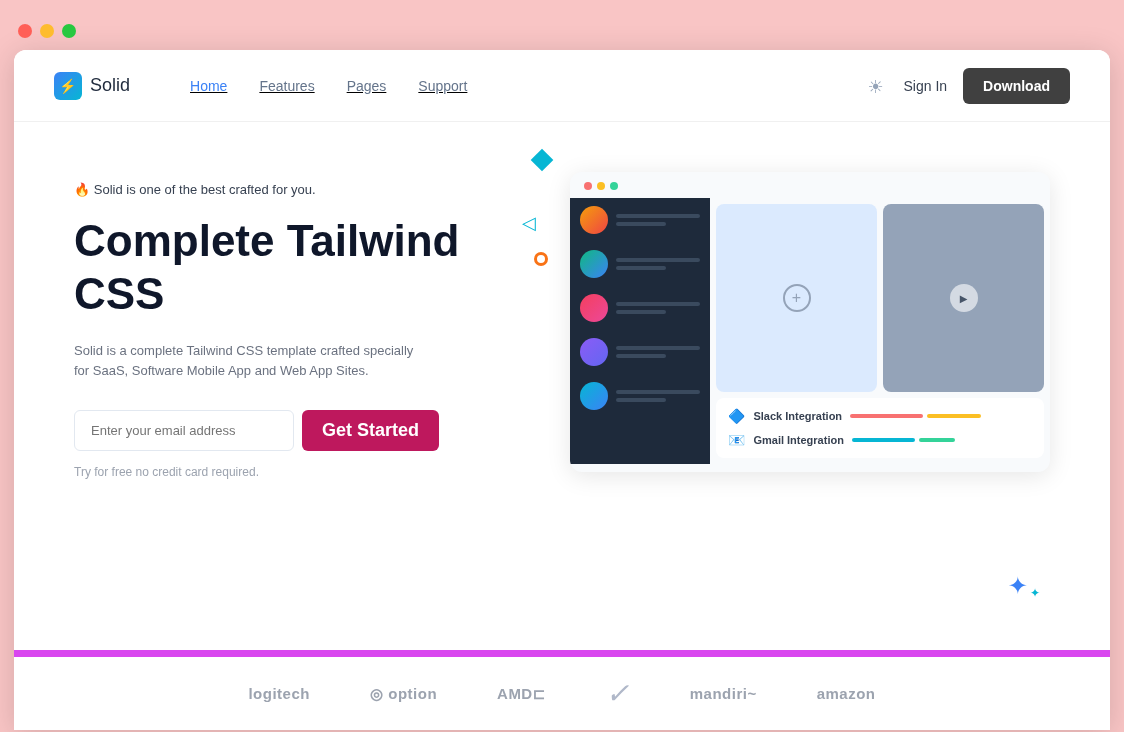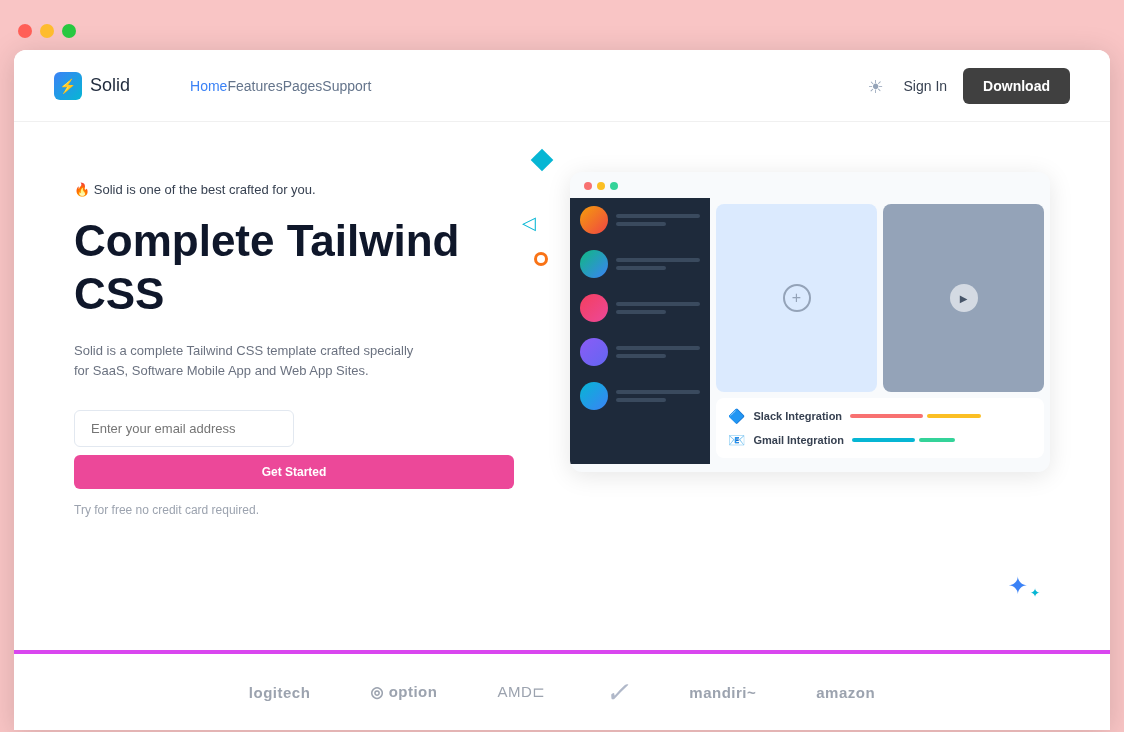--- a/index.html
+++ b/index.html
@@ -68,21 +68,23 @@
       font-size: 14px;
       font-weight: bold;
     }
     .logo-text {
       font-size: 18px;
       font-weight: 400;
       color: #1e293b;
     }
     .nav-links {
       display: flex;
-      flex: 1;
+      gap: 32px;
+      flex: 1;
+      text-decoration: underline;
     }
     .nav-link {
       font-size: 14px;
       color: #64748b;
       text-decoration: none;
       cursor: pointer;
     }
     .nav-link.active {
       color: #3b82f6;
       font-weight: 500;
@@ -146,38 +148,37 @@
       font-size: 13px;
       color: #6b7280;
       line-height: 1.6;
       margin-bottom: 28px;
       max-width: 340px;
     }
     .email-form {
       display: flex;
       gap: 8px;
       margin-bottom: 14px;
-      flex-direction: column;
     }
     .email-input {
       border: 1px solid #e2e8f0;
       border-radius: 6px;
       padding: 10px 16px;
       font-size: 13px;
       color: #9ca3af;
       width: 220px;
       outline: none;
     }
     .get-started-btn {
-      background: #ec4899;
+      background: #be185d;
       color: white;
       border: none;
       border-radius: 6px;
       padding: 10px 20px;
-      font-size: 12px;
+      font-size: 18px;
       font-weight: 600;
       cursor: pointer;
     }
     .trial-text {
       font-size: 12px;
       color: #9ca3af;
     }
 
     
     .deco-diamond {
@@ -342,35 +343,35 @@
       border-radius: 2px;
     }
     .pb-red { background: #f87171; width: 40%; }
     .pb-yellow { background: #fbbf24; width: 30%; }
     .pb-cyan { background: #06b6d4; width: 35%; }
     .pb-green { background: #34d399; width: 20%; }
 
     
     .brands-section {
       background: #fff;
-      border-top: 4px solid #d946ef;
+      border-top: 7px solid #d946ef;
       height: 80px;
       display: flex;
       align-items: center;
       justify-content: center;
       gap: 60px;
       padding: 0 60px;
     }
     .brand-logo {
       font-size: 15px;
       color: #9ca3af;
       font-weight: 600;
       letter-spacing: 0.5px;
     }
-    .brand-logo.amd { font-weight: 400; }
+    .brand-logo.amd { font-weight: 700; }
 
     
     .right-panels-wrapper {
       flex: 1;
       padding: 6px;
       display: flex;
       flex-direction: column;
       gap: 6px;
     }
     .top-row {

